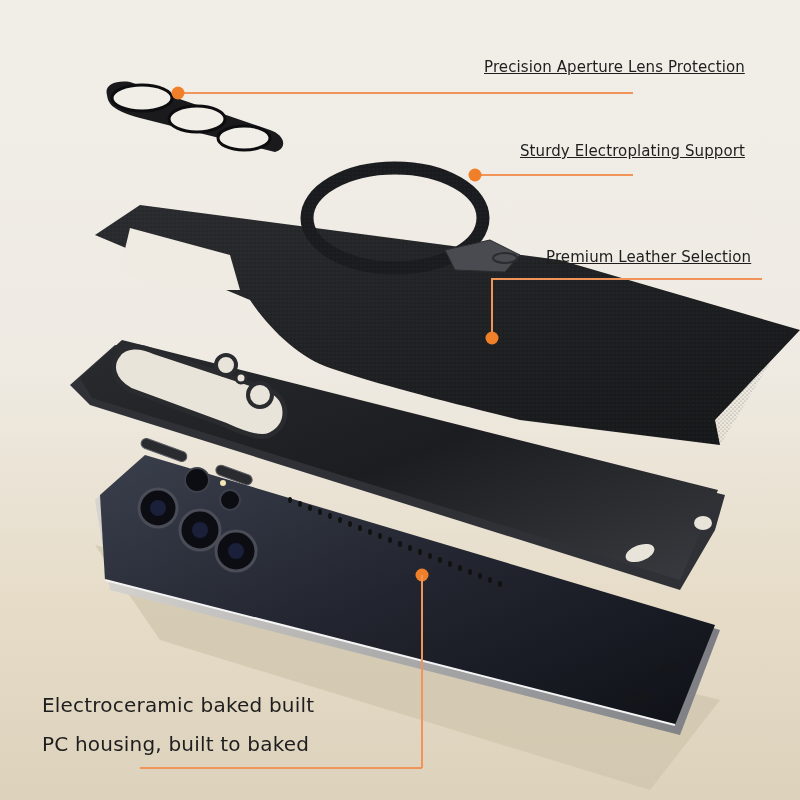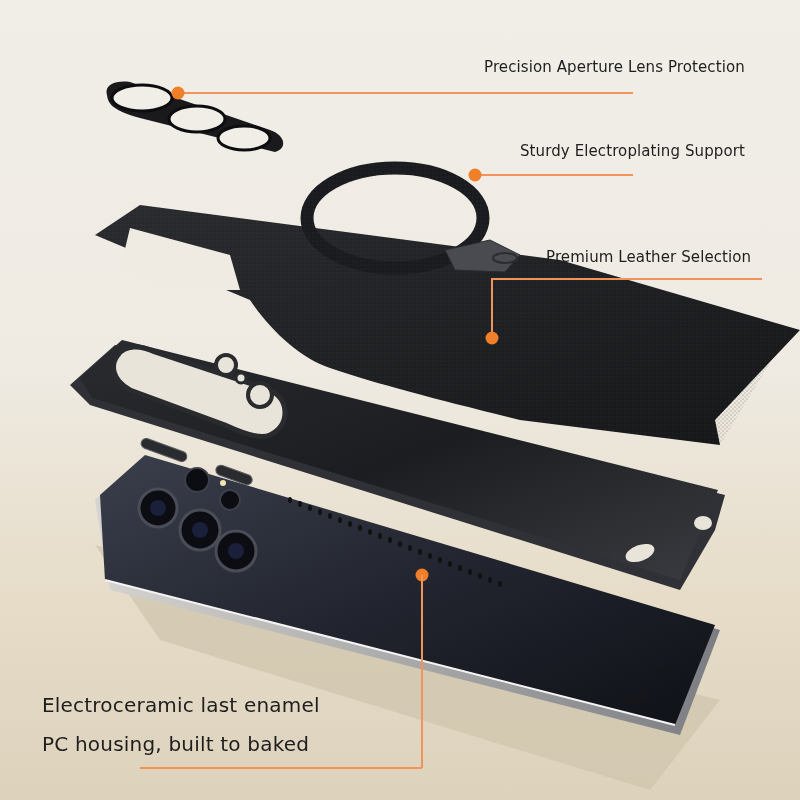--- a/index.html
+++ b/index.html
@@ -2,21 +2,21 @@
 <html><head>
   <meta charset="utf-8">
   <style>
     html, body { margin: 0; padding: 0; }
     body { width: 800px; height: 800px; overflow: hidden; position: relative;
       font-family: "DejaVu Sans", "Liberation Sans", sans-serif; }
     .stage { position: absolute; inset: 0;
       background: linear-gradient(180deg, #f1eee8 0%, #efebe3 45%, #e6dcc8 75%, #ddd2bc 100%); }
     .art { position: absolute; inset: 0; }
     .label { position: absolute; color: #1e1e1e; white-space: nowrap; }
-    .label.small { font-size: 15px; letter-spacing: 0.1px; }
+    .label.small { font-size: 15px; letter-spacing: 0.1px; text-decoration: underline; }
     .label.big { font-size: 20px; letter-spacing: 0.2px; }
     .callout-line { position: absolute; background: #f0945a; }
     .dot { position: absolute; width: 13px; height: 13px; border-radius: 50%; background: #f07f2a; transform: translate(-50%,-50%); }
   </style>
 </head>
 <body>
 
 <div class="stage">
 
   <svg class="art" width="800" height="800" viewBox="0 0 800 800">
@@ -141,16 +141,16 @@
   <div class="label small" style="left:546px; top:248px;">Premium Leather Selection</div>
 
   <div class="label small" style="left:520px; top:142px;">Sturdy Electroplating Support</div>
   <div class="callout-line" style="left:492px; top:278px; width:270px; height:1.5px;"></div>
   <div class="callout-line" style="left:491px; top:278px; width:1.5px; height:60px;"></div>
   <div class="dot" style="left:492px; top:338px;"></div>
 
   <div class="dot" style="left:422px; top:575px;"></div>
   <div class="callout-line" style="left:421px; top:575px; width:1.5px; height:193px;"></div>
   <div class="callout-line" style="left:140px; top:767px; width:282px; height:1.5px;"></div>
-  <div class="label big" style="left:42px; top:693px;">Electroceramic last enamel</div>
+  <div class="label big" style="left:42px; top:693px;">Electroceramic baked built</div>
   <div class="label big" style="left:42px; top:732px;">PC housing, built to baked</div>
 
 </div>
 
 </body></html>

